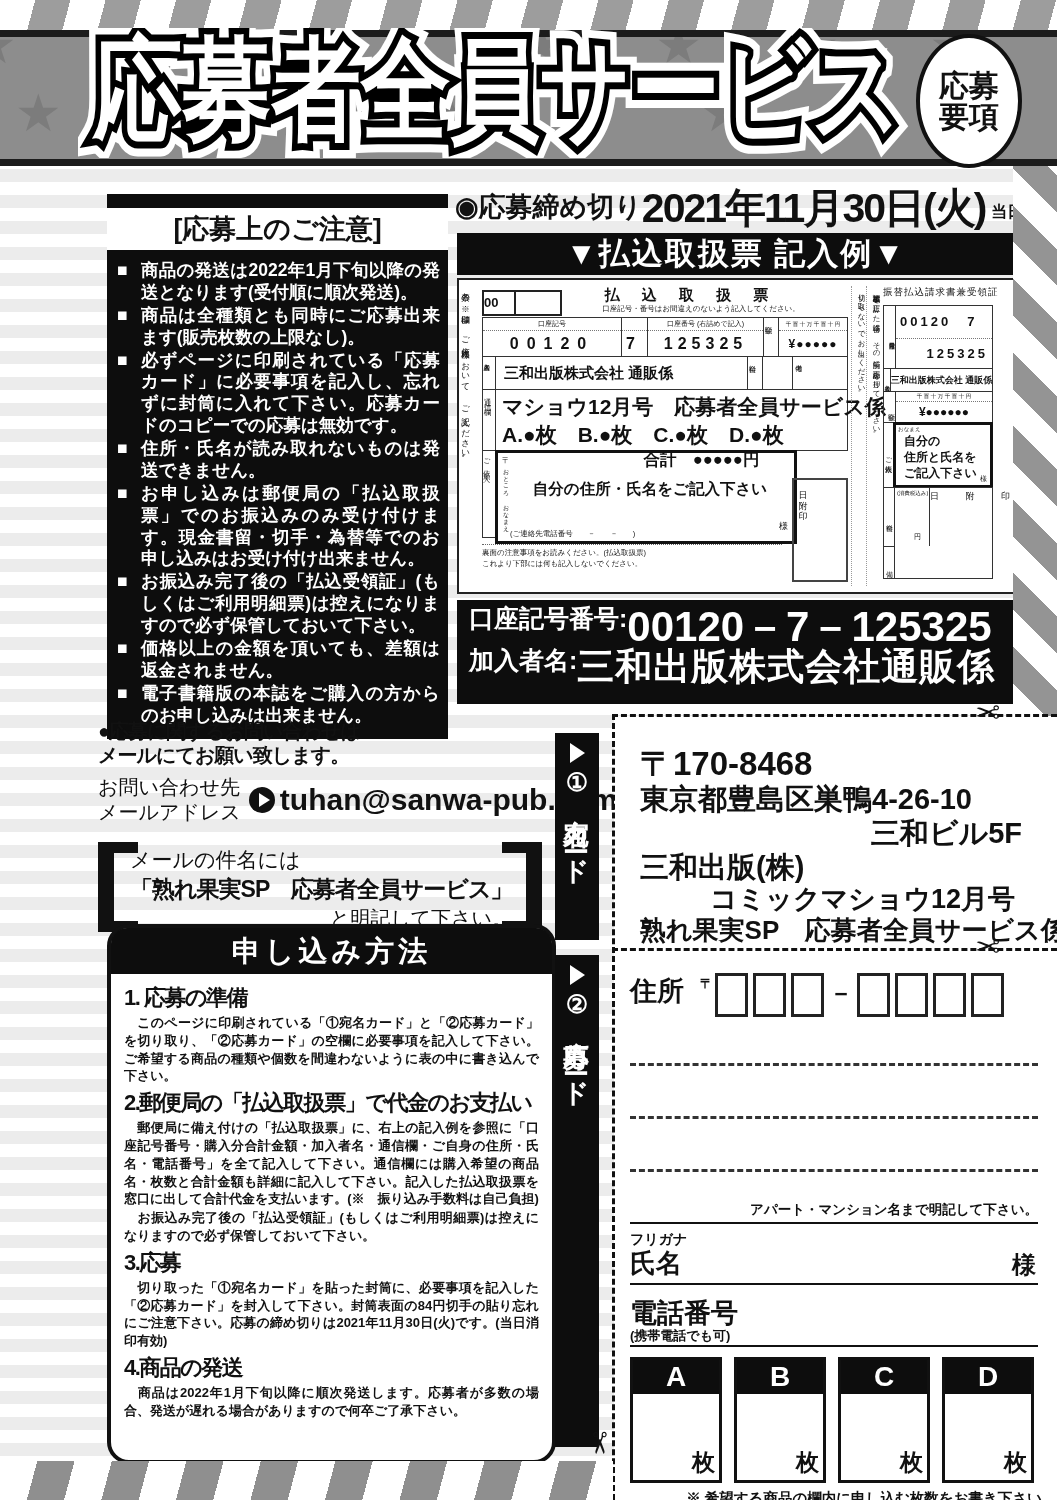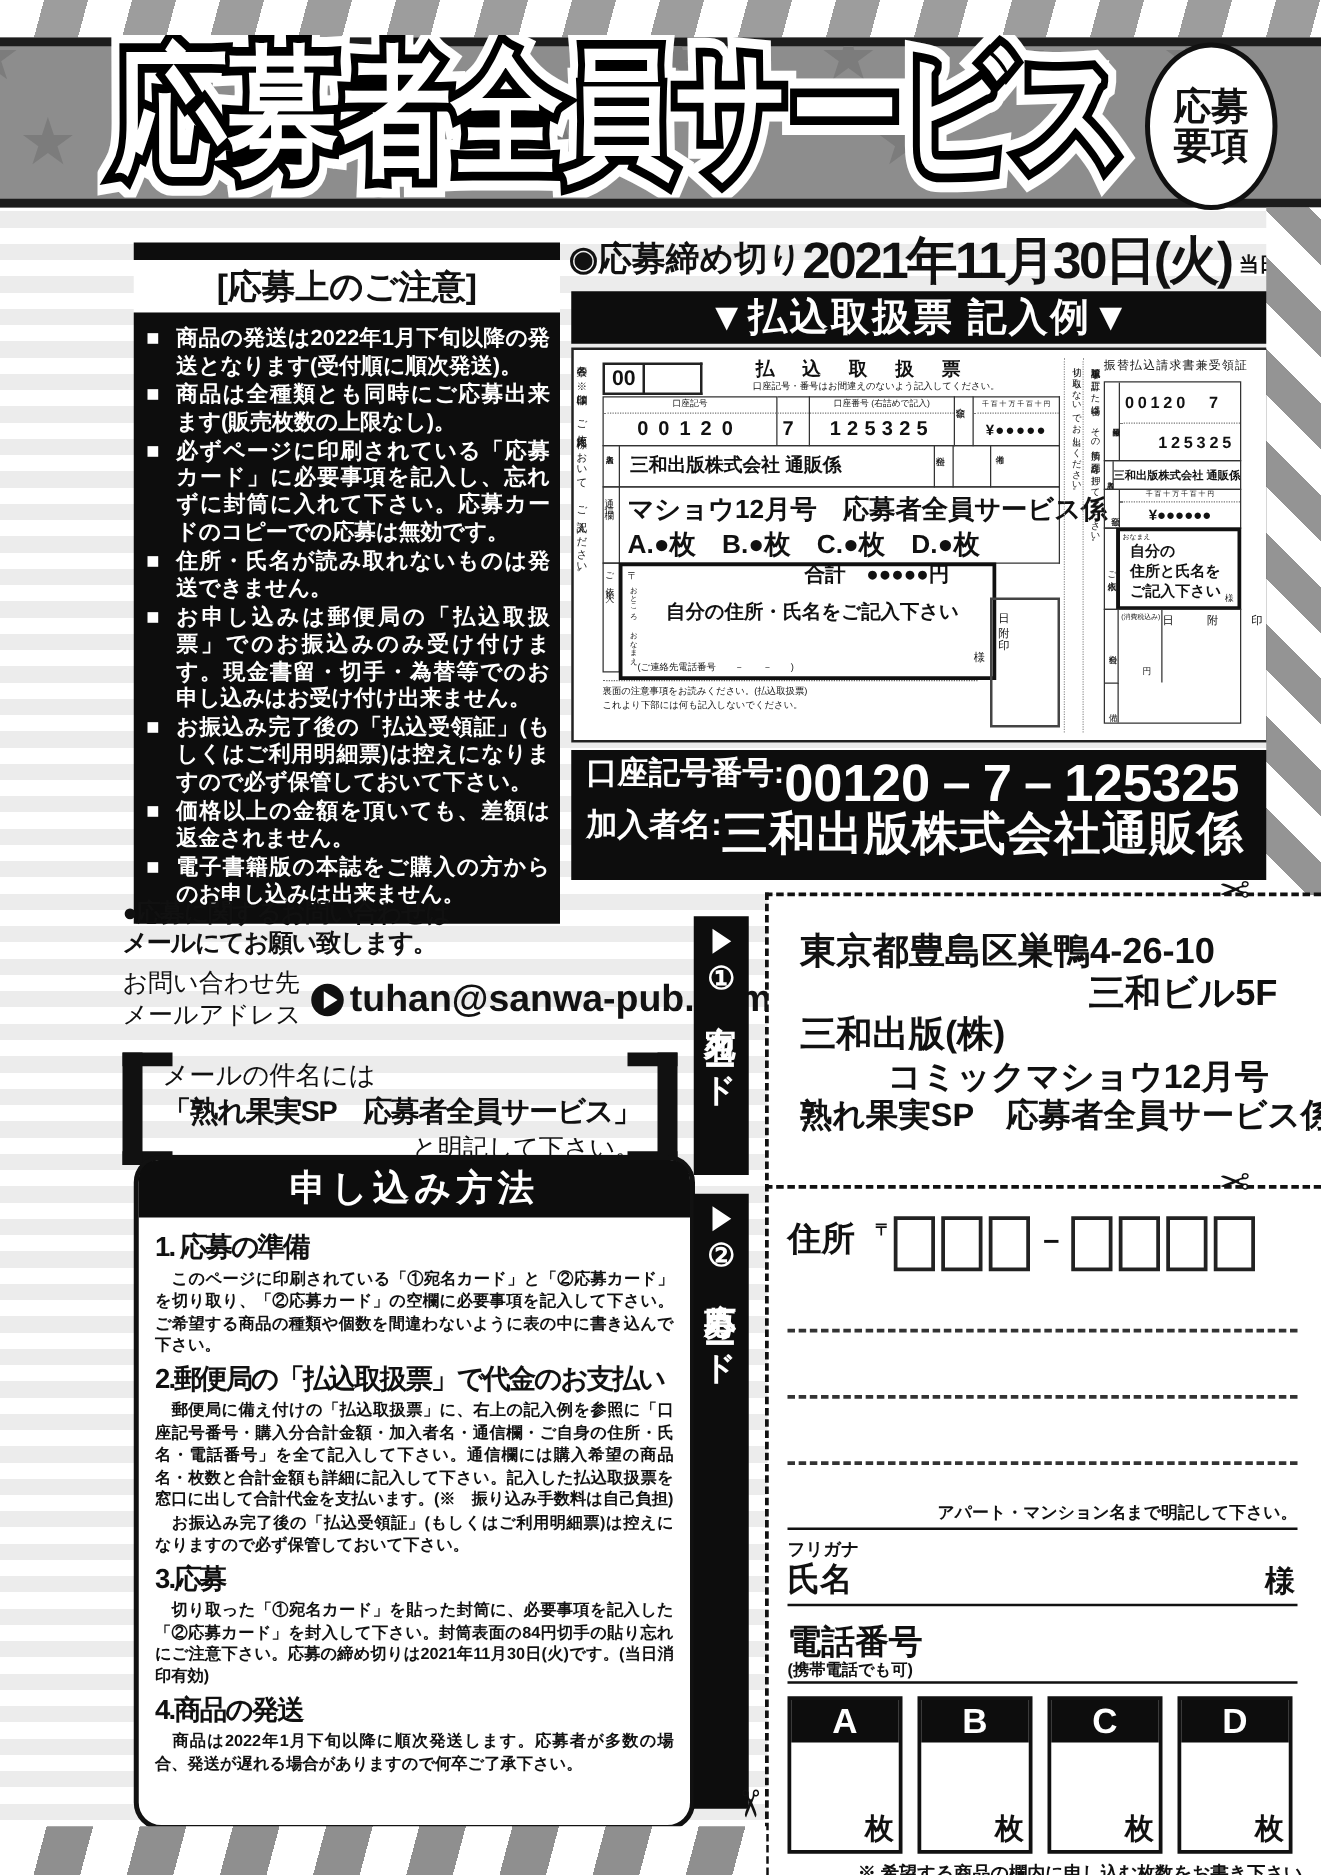--- a/index.html
+++ b/index.html
@@ -35,21 +35,21 @@
   .dl-note{font-size:16px;font-weight:bold;padding:0 0 6px 6px;}
   
   .slip-header{position:absolute;left:457px;top:233px;width:558px;height:42px;background:#0d0d0d;color:#fff;
          font-size:31px;font-weight:bold;text-align:center;line-height:42px;letter-spacing:2px;}
   .slip{position:absolute;left:457px;top:278px;width:558px;height:316px;background:#fff;border:2px solid #222;box-sizing:border-box;}
   .v{writing-mode:vertical-rl;text-orientation:upright;}
   .sv-margin{position:absolute;left:1px;top:6px;height:300px;font-size:8.5px;letter-spacing:1px;}
   .ls{position:absolute;left:15px;top:2px;width:374px;height:302px;}
   .ls-title{position:absolute;top:4px;left:70px;right:10px;text-align:center;font-size:15px;font-weight:bold;letter-spacing:9px;}
   .ls-code{position:absolute;top:8px;left:8px;display:flex;}
-  .ls-code .cc1{width:30px;height:22px;border:2px solid #222;font-size:17px;font-weight:bold;text-align:center;line-height:22px;}
+  .ls-code .cc1{width:30px;height:22px;border:2px solid #222;font-size:13px;font-weight:bold;text-align:left;line-height:22px;}
   .ls-code .cc2{width:44px;height:22px;border:2px solid #222;border-left:none;}
   .ls-sub{position:absolute;top:22px;left:80px;right:0;text-align:center;font-size:7.5px;}
   .ls-table{position:absolute;top:36px;left:8px;width:366px;}
   .r{display:flex;margin-top:-1px;}
   .cell{border:1px solid #333;box-sizing:border-box;position:relative;}
   .hd{font-size:7px;text-align:center;border-bottom:1px dotted #777;height:12px;line-height:12px;overflow:hidden;}
   .dg{font-weight:bold;font-size:16px;text-align:center;letter-spacing:8px;line-height:26px;}
   .vlab{font-size:7.5px;text-align:center;line-height:1.05;padding-top:2px;}
   .c-sym{width:140px;}.c-chk{width:26px;border-left:none;}.c-num{width:116px;border-left:none;}
   .c-amtlab{width:15px;border-left:none;}.c-amt{width:69px;border-left:none;}
@@ -426,20 +426,21 @@
   <div class="scissors sc-h" style="left:975px;top:698px;">✂</div>
   <div class="scissors sc-h" style="left:975px;top:932px;">✂</div>
   <div class="scissors sc-v" style="left:586px;top:1428px;">✂</div>
 
   <div class="tab tab1">
     <div class="tab-arrow"></div>
     <div class="tab-num">①</div>
     <div class="tab-label">宛名カード</div>
   </div>
   <div class="card1">
+    <div class="c1-postal">〒170-8468</div>
     <div class="c1-addr1">東京都豊島区巣鴨4-26-10</div>
     <div class="c1-addr2">三和ビル5F</div>
     <div class="c1-comp">三和出版(株)</div>
     <div class="c1-mag">コミックマショウ12月号</div>
     <div class="c1-dept">熟れ果実SP　応募者全員サービス係</div>
   </div>
 
   <div class="tab tab2">
     <div class="tab-arrow"></div>
     <div class="tab-num">②</div>

